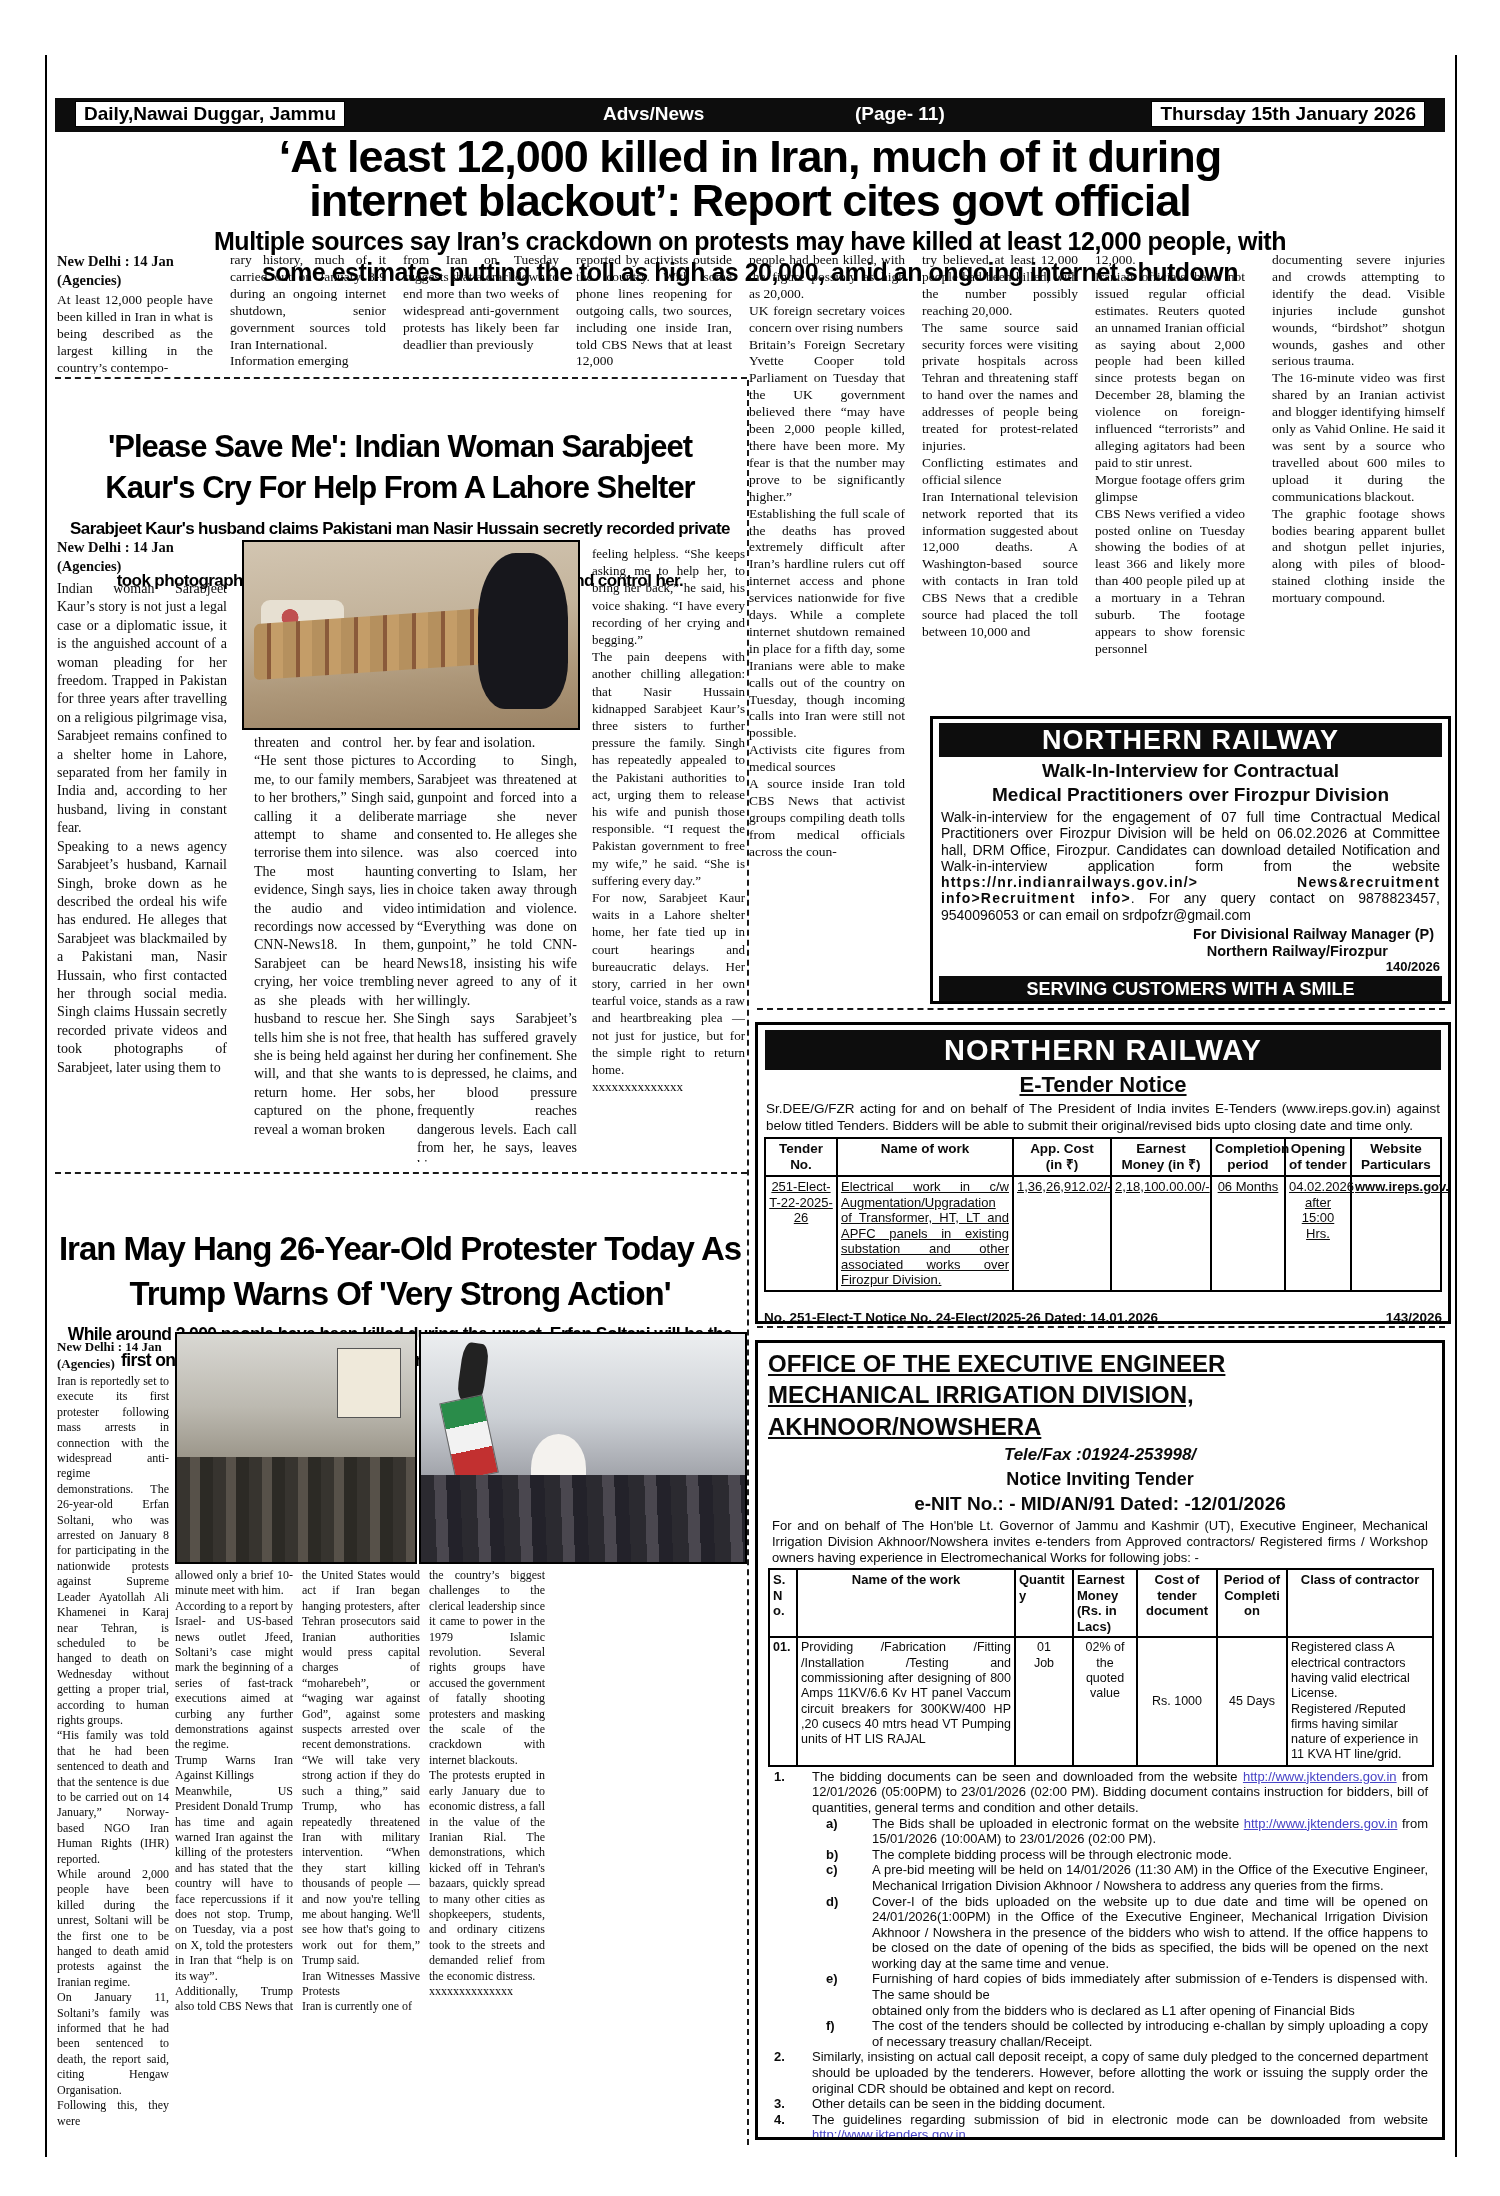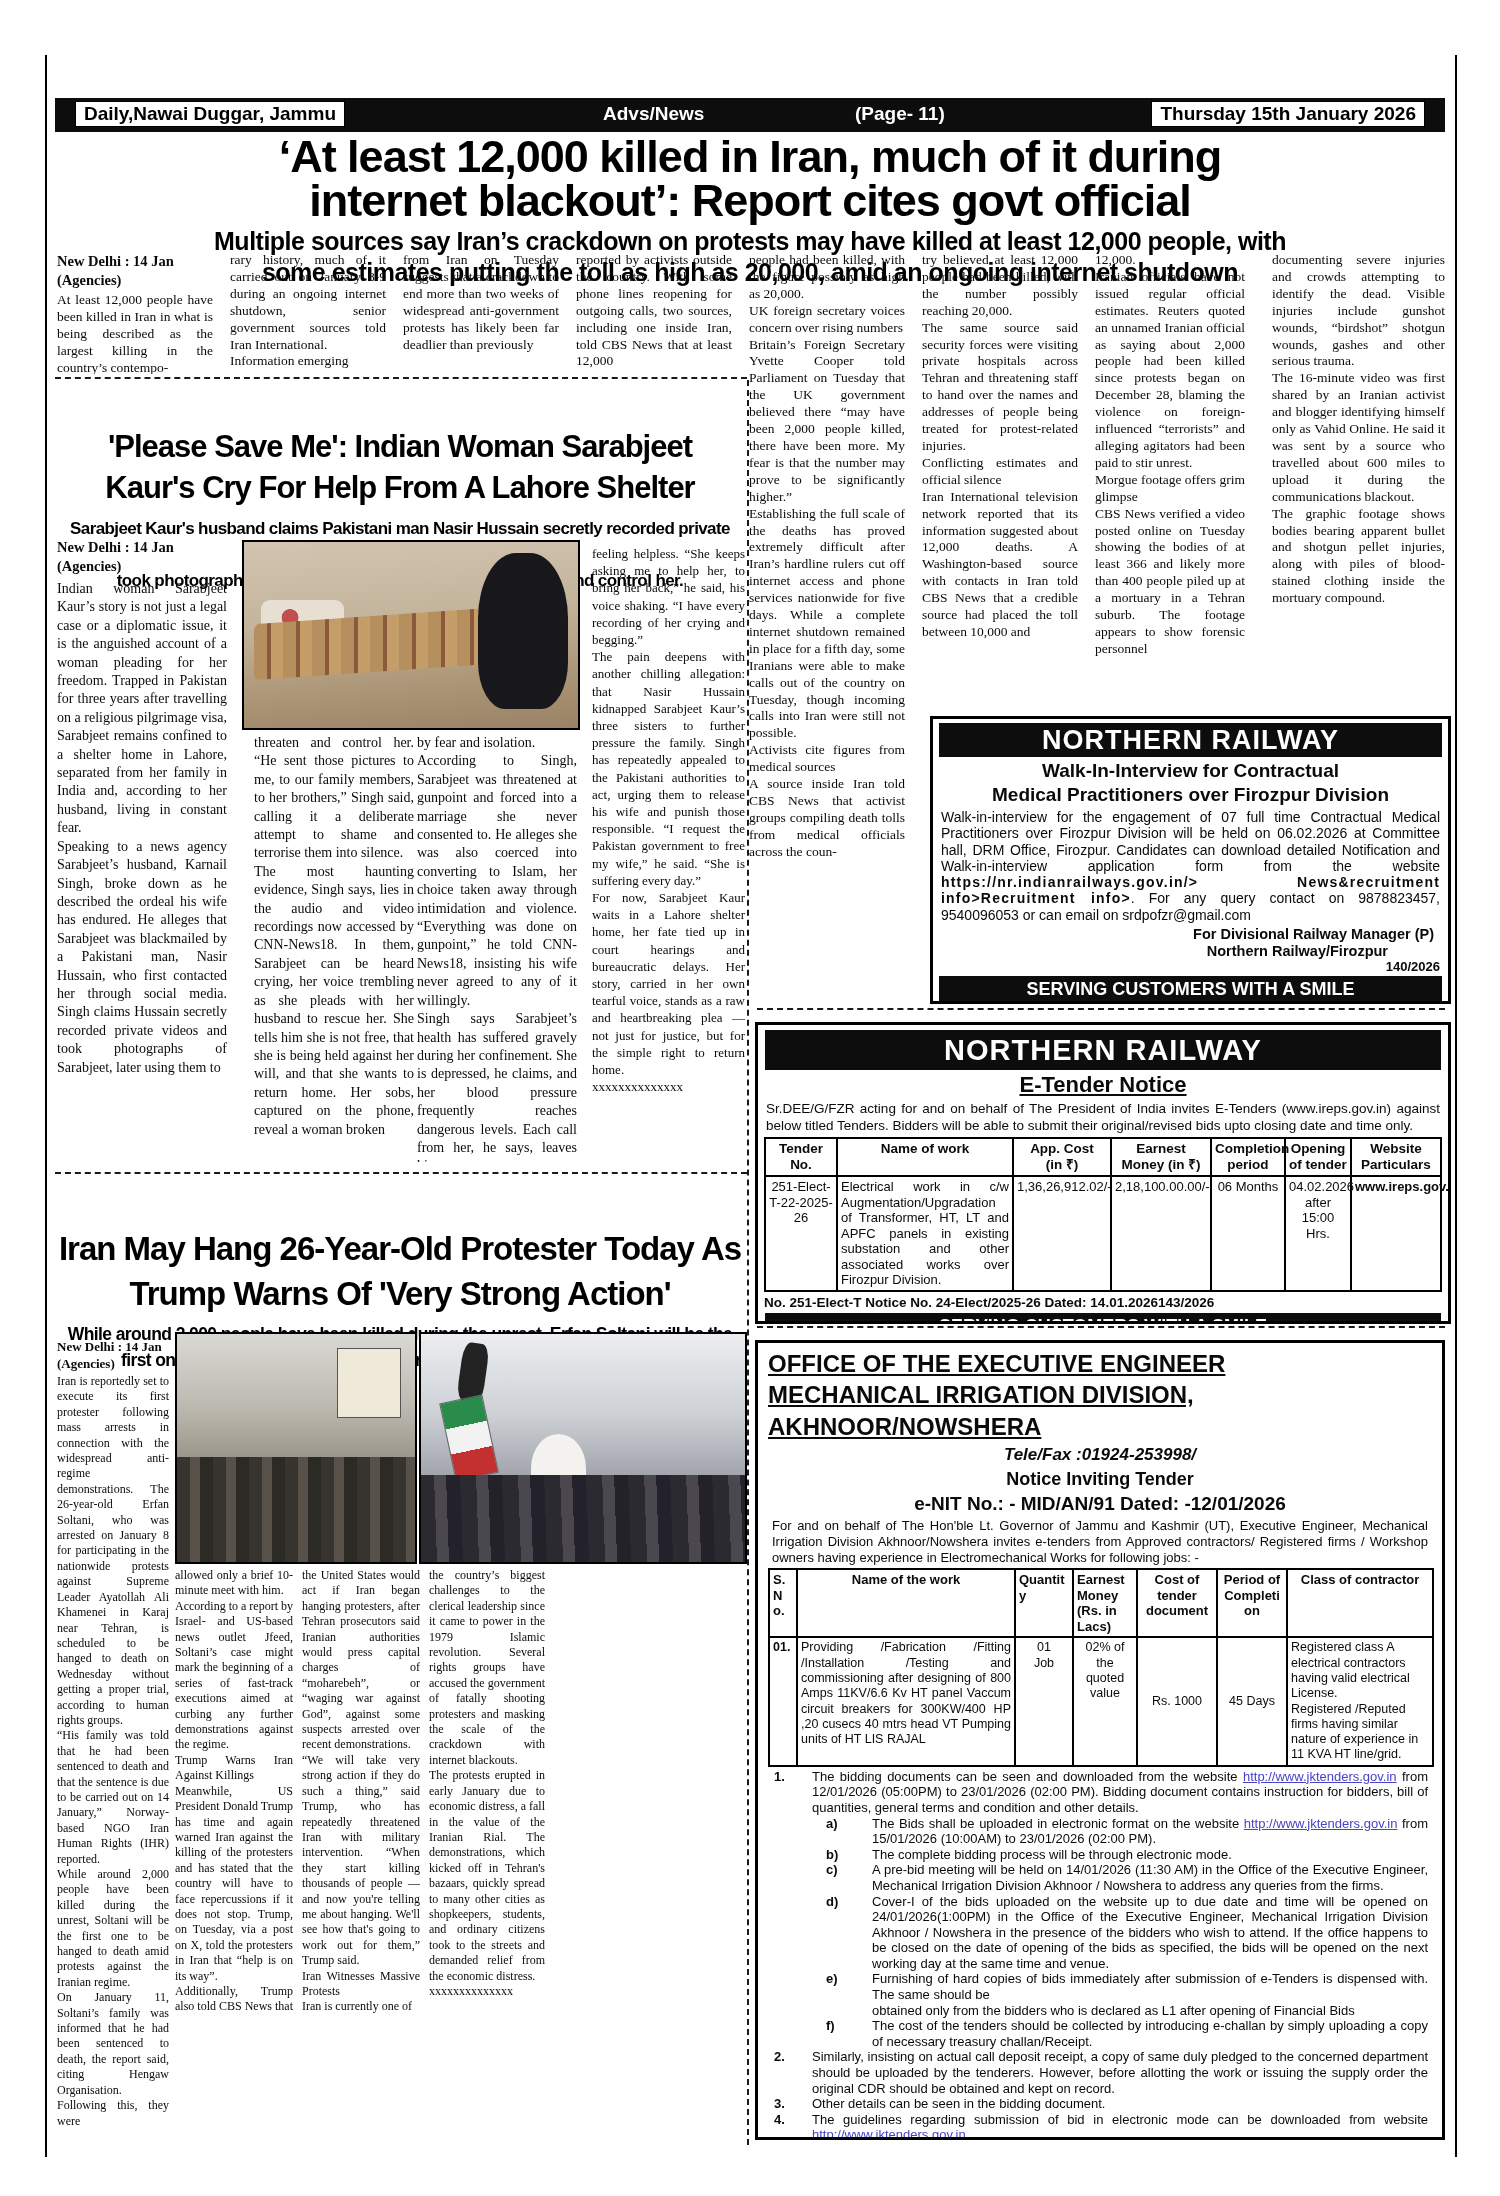--- a/index.html
+++ b/index.html
@@ -52,23 +52,23 @@
   .nr-sign{font-weight:700;font-size:14.5px;line-height:16.5px;text-align:right;padding-right:14px;}
   .ref-num{font-weight:700;font-size:13px;text-align:right;padding-right:8px;}
   
   .et-title{font-size:29px;line-height:40px;letter-spacing:1px;}
   .et-sub{text-align:center;font-weight:700;font-size:22px;line-height:30px;text-decoration:underline;}
   .et-intro{font-size:13.5px;line-height:16.5px;text-align:justify;padding:1px 8px;}
   table.grid{border-collapse:collapse;table-layout:fixed;margin:2px auto 0 auto;}
   table.grid th,table.grid td{border:2px solid #000;padding:2px 3px;vertical-align:top;font-family:"Liberation Sans",sans-serif;}
   table.grid th{font-weight:700;text-align:center;white-space:pre-line;}
   .et-t th{font-size:13.5px;line-height:16px;}
-  .et-t td{font-size:13px;line-height:15.5px;text-align:center;white-space:pre-line;}
+  .et-t td{font-size:13px;line-height:15.5px;text-align:center;white-space:pre-line;text-decoration:underline;}
   .et-t td.work{text-align:justify;}
-  .et-note{display:flex;justify-content:flex-start;font-weight:700;font-size:13.5px;padding:3px 6px;}
+  .et-note{display:flex;justify-content:space-between;font-weight:700;font-size:13.5px;padding:18px 6px;}
   
   .nit-title{font-weight:700;text-decoration:underline;}
   .nit-t1{font-size:24px;line-height:30px;margin-top:4px;}
   .nit-t2{font-size:24px;line-height:32px;}
   .nit-fax{text-align:center;font-weight:700;font-style:italic;font-size:17px;line-height:24px;}
   .nit-nt{text-align:center;font-weight:700;font-size:18px;line-height:24px;}
   .nit-no{text-align:center;font-weight:700;font-size:19px;line-height:26px;}
   .nit-intro{font-size:13px;line-height:15.8px;text-align:justify;padding:1px 4px;}
   .nit-tab th{font-size:13px;line-height:15.5px;}
   .nit-tab td{font-size:12.5px;line-height:15.3px;white-space:pre-line;}

